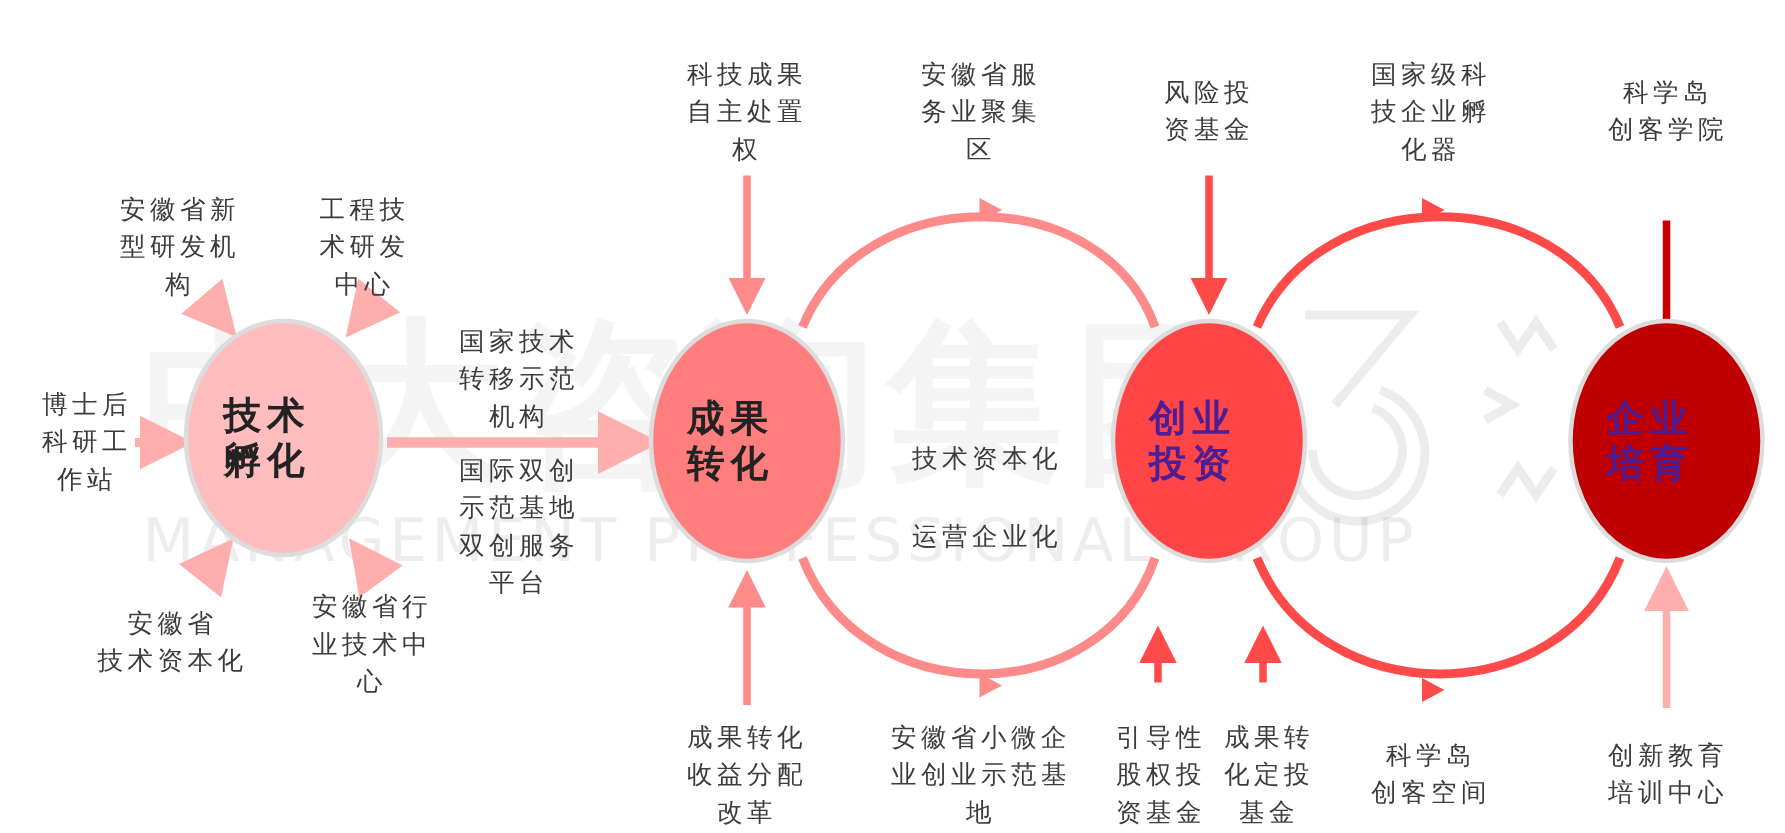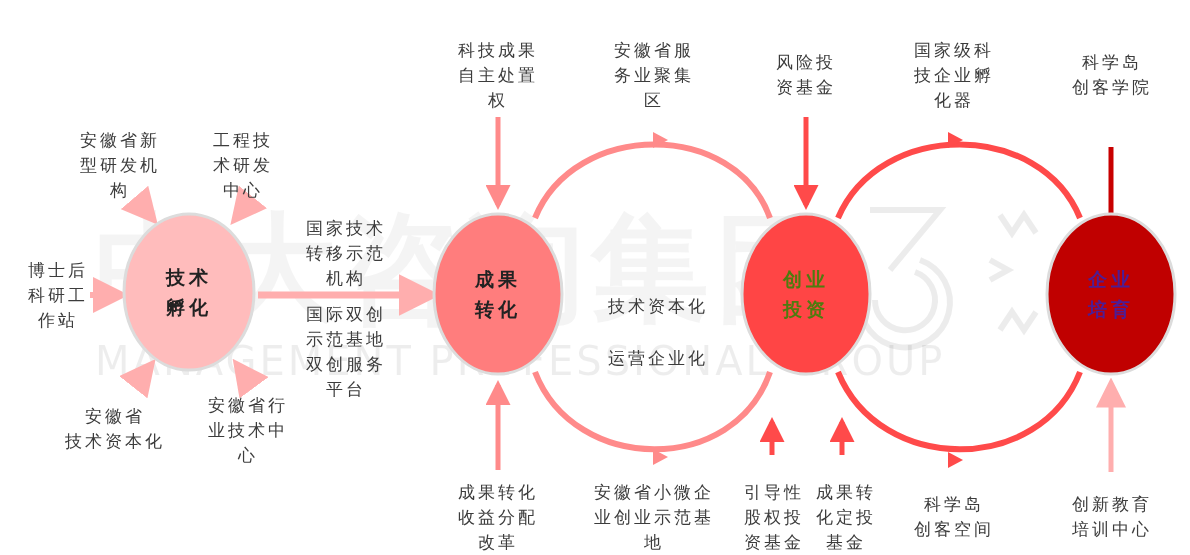--- a/index.html
+++ b/index.html
@@ -6,21 +6,21 @@
   body { width: 1190px; height: 555px; position: relative; overflow: hidden;
          font-family: "DejaVu Serif", "Liberation Serif", serif; color: #3a3a3a; }
   #diagram { position: absolute; left: 0; top: 0; width: 1190px; height: 555px; }
   .wm-text { position: absolute; pointer-events: none; white-space: nowrap; }
   .wm-cn { left: 95px; top: 190px; font-size: 118px; font-weight: bold; color: rgba(0,0,0,0.045);
            font-family: "DejaVu Sans", sans-serif; letter-spacing: 6px; }
   .wm-en { left: 95px; top: 338px; font-size: 40px; color: rgba(0,0,0,0.07);
            font-family: "DejaVu Sans", sans-serif; letter-spacing: 3px; }
   .label { position: absolute; font-size: 17px; line-height: 25px; text-align: center;
            color: #3c3c3c; white-space: pre-line; letter-spacing: 3px; }
-  .node-label { position: absolute; font-size: 19px; line-height: 30px; text-align: center;
+  .node-label { position: absolute; font-size: 25px; line-height: 30px; 
                 font-weight: bold; white-space: pre-line; letter-spacing: 4px; }
 </style>
 </head>
 <body>
 
 <div id="diagram">
 
   <div class="wm-text wm-cn">中大咨询集团</div>
   <div class="wm-text wm-en">MANAGEMENT PROFESSIONAL GROUP</div>
 
@@ -87,21 +87,21 @@
     <ellipse cx="189" cy="292" rx="65" ry="78" fill="#ffbcbc" stroke="#dcdcdc" stroke-width="3"></ellipse>
     <ellipse cx="498" cy="294" rx="64" ry="80" fill="#ff7d7d" stroke="#dcdcdc" stroke-width="3"></ellipse>
     <ellipse cx="806" cy="294" rx="64" ry="80" fill="#ff4545" stroke="#dcdcdc" stroke-width="3"></ellipse>
     <ellipse cx="1111" cy="294" rx="64" ry="80" fill="#c00000" stroke="#dcdcdc" stroke-width="3"></ellipse>
   </svg>
 
   <div class="node-label" style="left:149px;top:262px;width:80px;color:#222;">技术
 孵化</div>
   <div class="node-label" style="left:458px;top:264px;width:80px;color:#222;">成果
 转化</div>
-  <div class="node-label" style="left:766px;top:264px;width:80px;color:#4d7c0f;">创业
+  <div class="node-label" style="left:766px;top:264px;width:80px;color:#4c1d95;">创业
 投资</div>
   <div class="node-label" style="left:1071px;top:264px;width:80px;color:#4c1d95;">企业
 培育</div>
 
   <div class="label" style="left:70px;top:128px;width:100px;">安徽省新
 型研发机
 构</div>
   <div class="label" style="left:200px;top:128px;width:86px;">工程技
 术研发
 中心</div>

